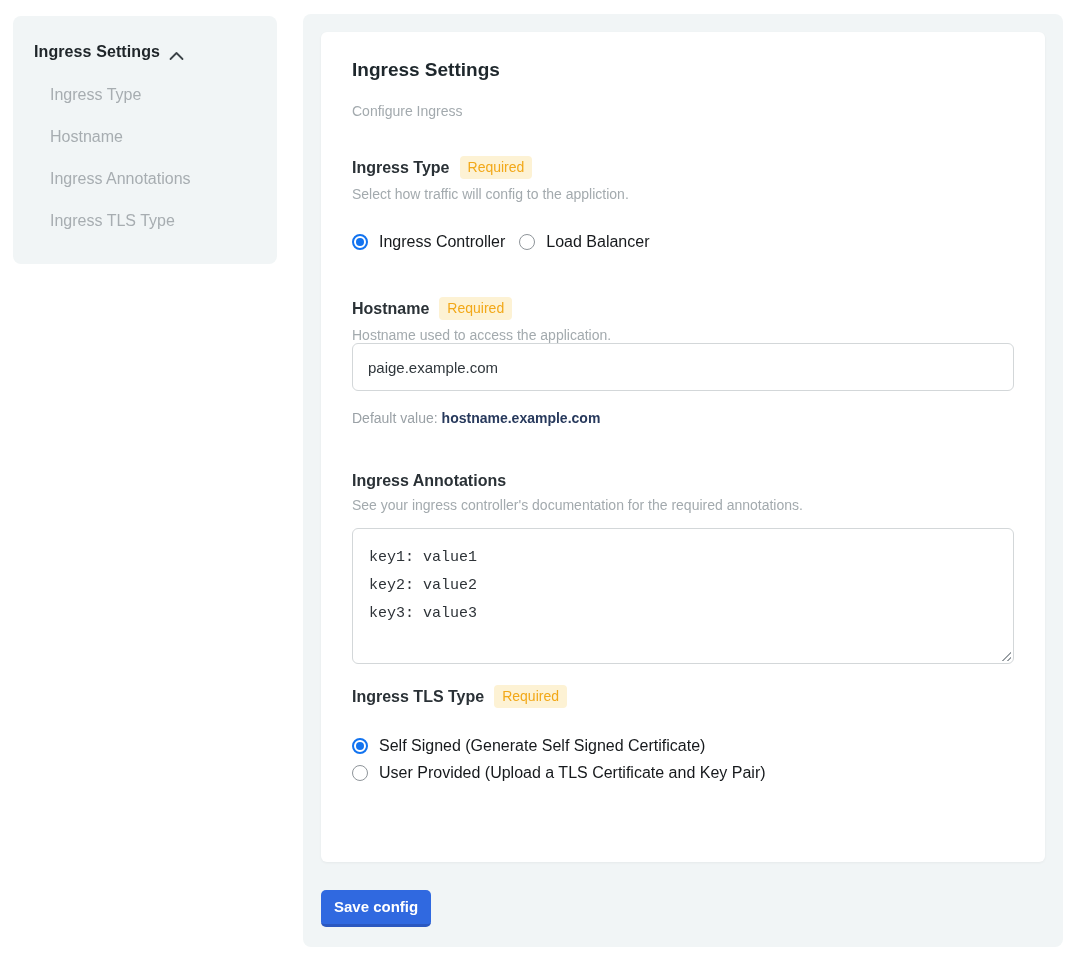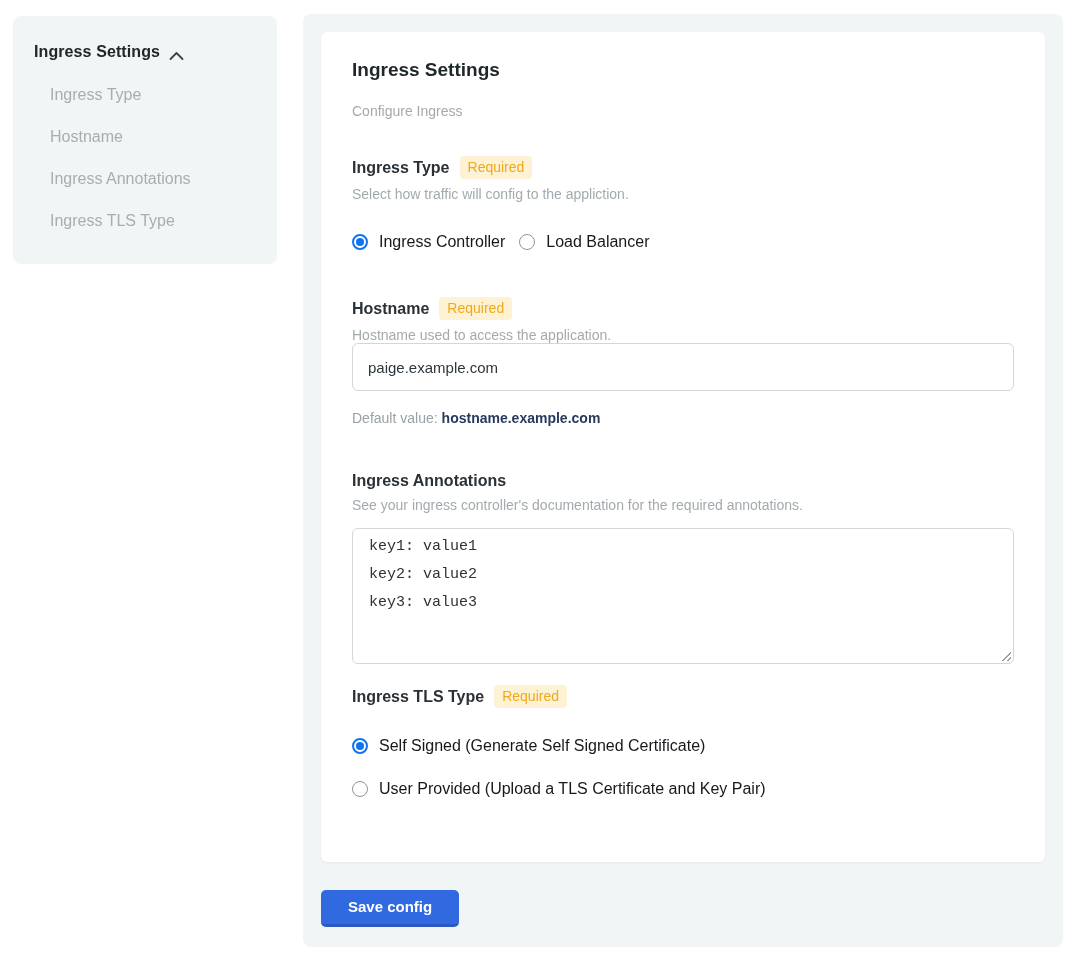--- a/index.html
+++ b/index.html
@@ -28,51 +28,51 @@
   .section-label { font-size:16px; font-weight:600; color:#2a3136; }
   .badge { background:#fdf2d4; color:#f2a818; font-size:14px; line-height:14px;
     padding:4px 8px 5px; border-radius:4px; font-weight:400; }
   .help { margin-top:7px; font-size:14px; color:#a3aaae; }
 
   .mt-section-1 { margin-top:37px; }
   .mt-section   { margin-top:46px; }
 
   
   .radio-row-horizontal { margin-top:31px; display:flex; gap:14px; }
-  .radio-stack { margin-top:29px; display:flex; flex-direction:column; gap:25px; }
+  .radio-stack { margin-top:29px; display:flex; flex-direction:column; gap:9px; }
   .radio-option { display:flex; align-items:center; gap:11px; font-size:16px;
     color:#16191c; cursor:pointer; }
   .radio { width:16px; height:16px; border-radius:50%; flex:0 0 16px; position:relative; }
   .radio.selected { border:2px solid #1273f0; }
   .radio.selected::after { content:''; position:absolute; left:2px; top:2px;
     width:8px; height:8px; background:#1273f0; border-radius:50%; }
   .radio.unselected { border:1.5px solid #8f959a; }
 
   
   .text-input { display:block; width:100%; height:48px;
     border:1px solid #d3d7d9; border-radius:6px; padding:0 15px; font-size:15px;
     color:#30373c; background:#fff; font-family:"Liberation Sans", sans-serif; outline:none; }
   .default-row { margin-top:19px; font-size:14px; color:#9aa1a6; }
   .default-value { font-weight:bold; color:#27395c; margin-left:4px; }
 
   .textarea-wrap { position:relative; margin-top:15px; }
   .annotations-textarea { display:block; width:100%; height:136px;
-    border:1px solid #d3d7d9; border-radius:6px; padding:4px 16px;
+    border:1px solid #d3d7d9; border-radius:6px; padding:15px 16px;
     font-family:"Liberation Mono", monospace; font-size:15px; line-height:28px;
     color:#2e3338; resize:none; outline:none; background:#fff; }
   .resize-grip { position:absolute; right:3px; bottom:3px; width:11px; height:11px;
     background:repeating-linear-gradient(-45deg, transparent, transparent 2px,
       #9aa0a5 2px, #9aa0a5 3.2px);
     clip-path:polygon(100% 0, 100% 100%, 0 100%); pointer-events:none; }
 
   .mt-tls { margin-top:21px; }
 
   .save-btn { margin-top:28px; display:inline-block; background:#3069e0; color:#ffffff;
     font-family:"Liberation Sans", sans-serif; font-weight:bold; font-size:15px;
-    line-height:18px; padding:8px 27px; border:none; border-bottom:3px solid #2b58c0;
+    line-height:18px; padding:8px 13px; border:none; border-bottom:3px solid #2b58c0;
     border-radius:5px; cursor:pointer; }
 </style>
 </head>
 <body>
 
 <nav class="sidebar">
   <div class="sidebar-title-row">
     <span class="sidebar-title">Ingress Settings</span>
     <span class="chevron-up">
       <svg width="15" height="10" viewBox="0 0 15 10">

